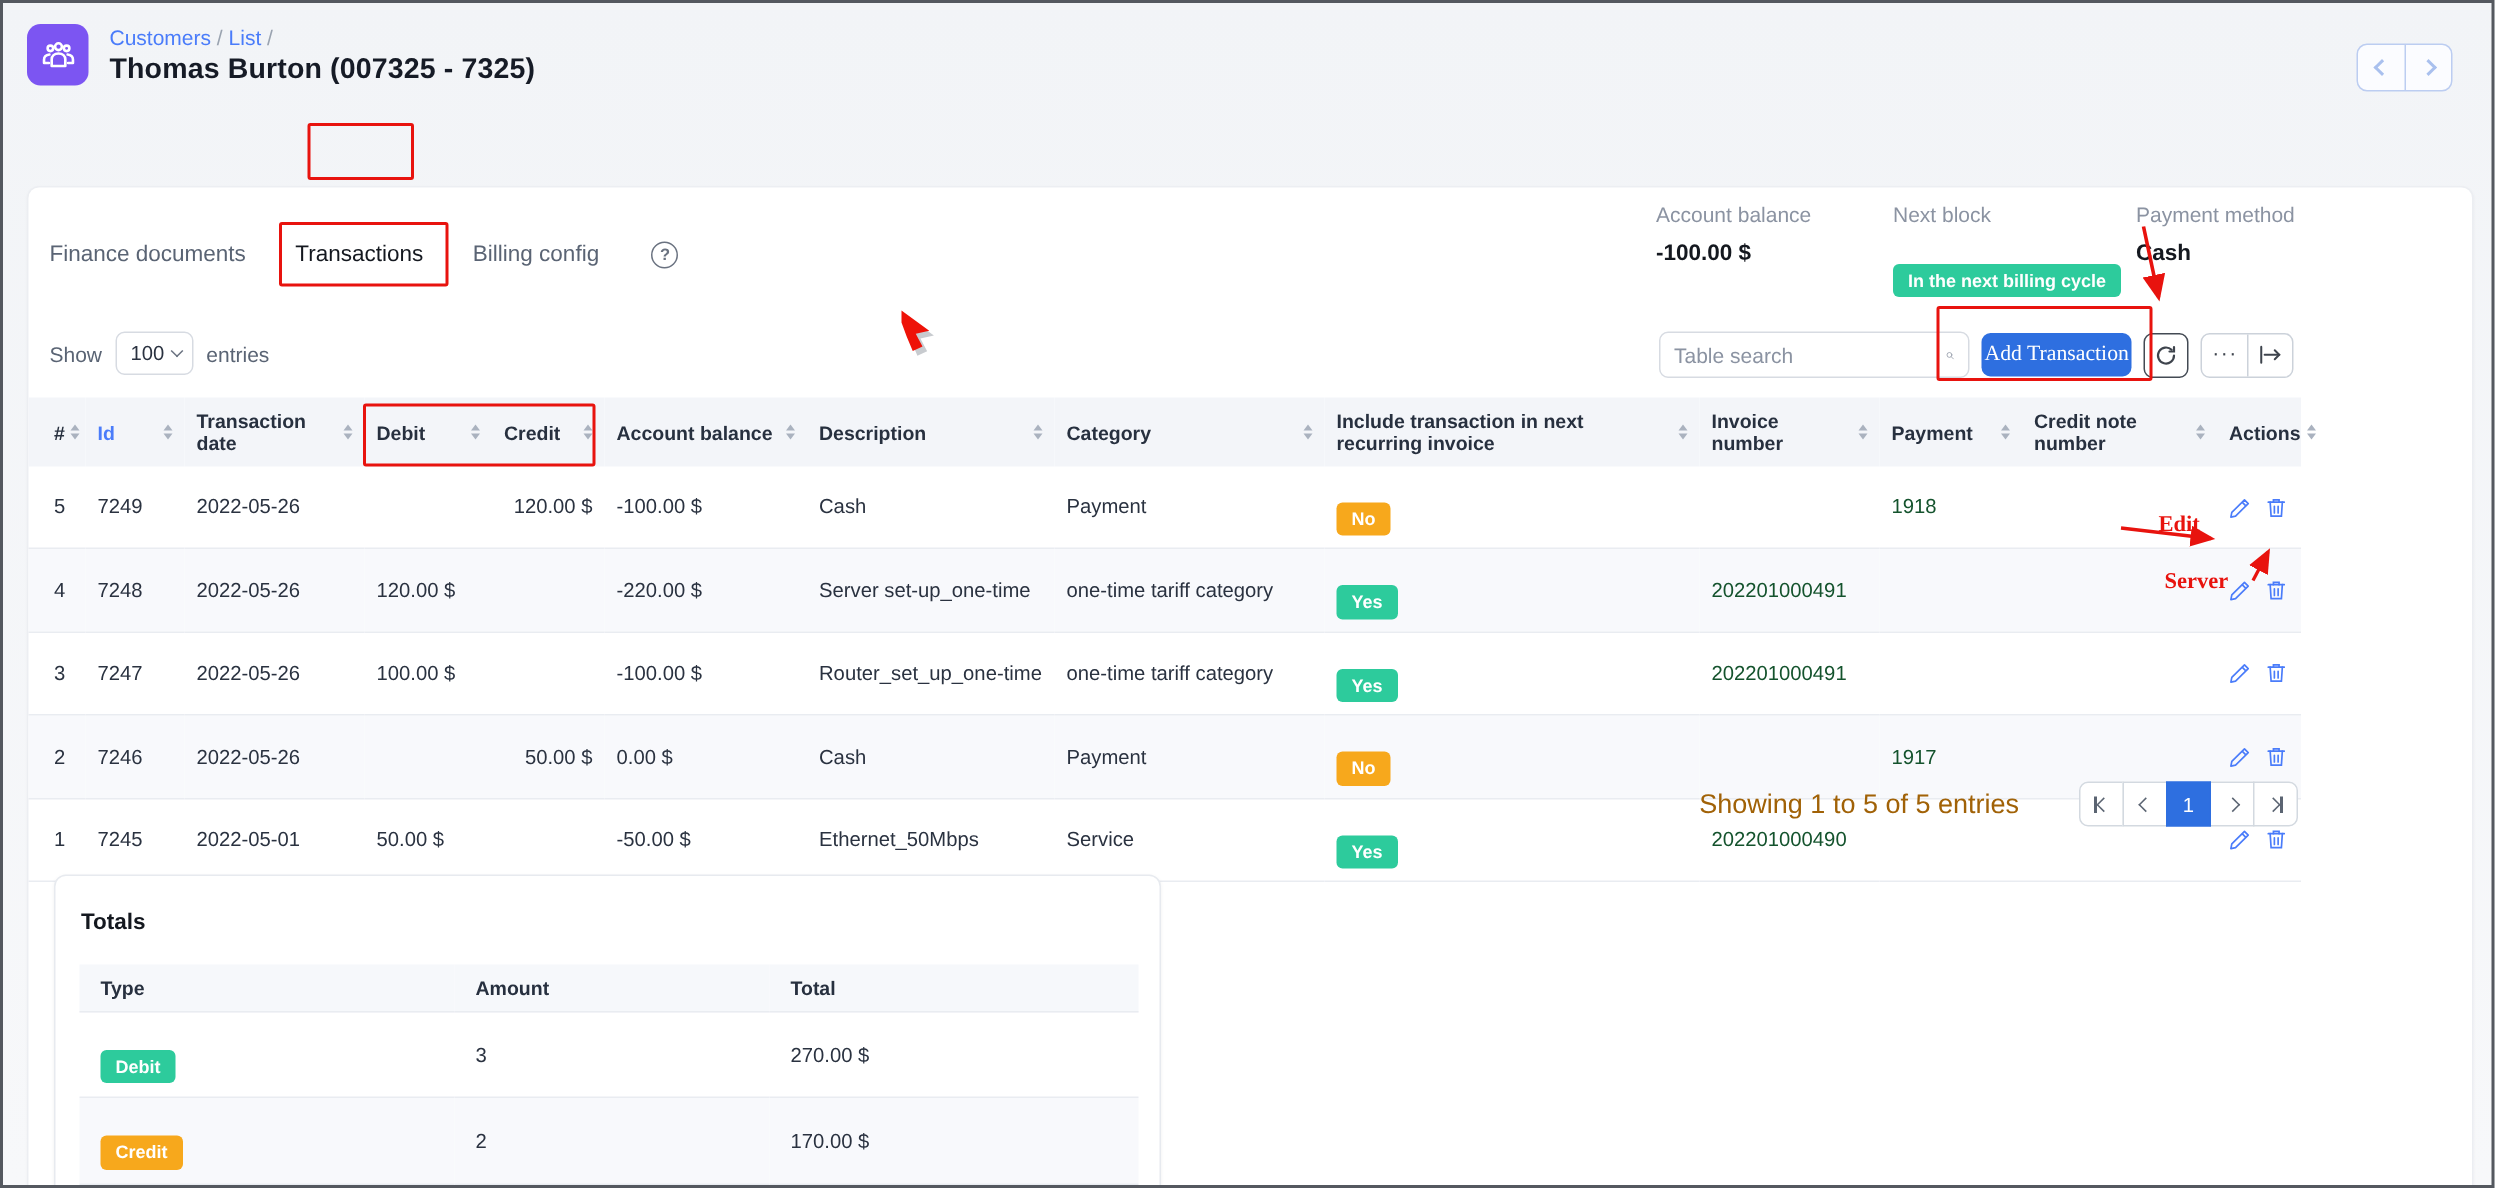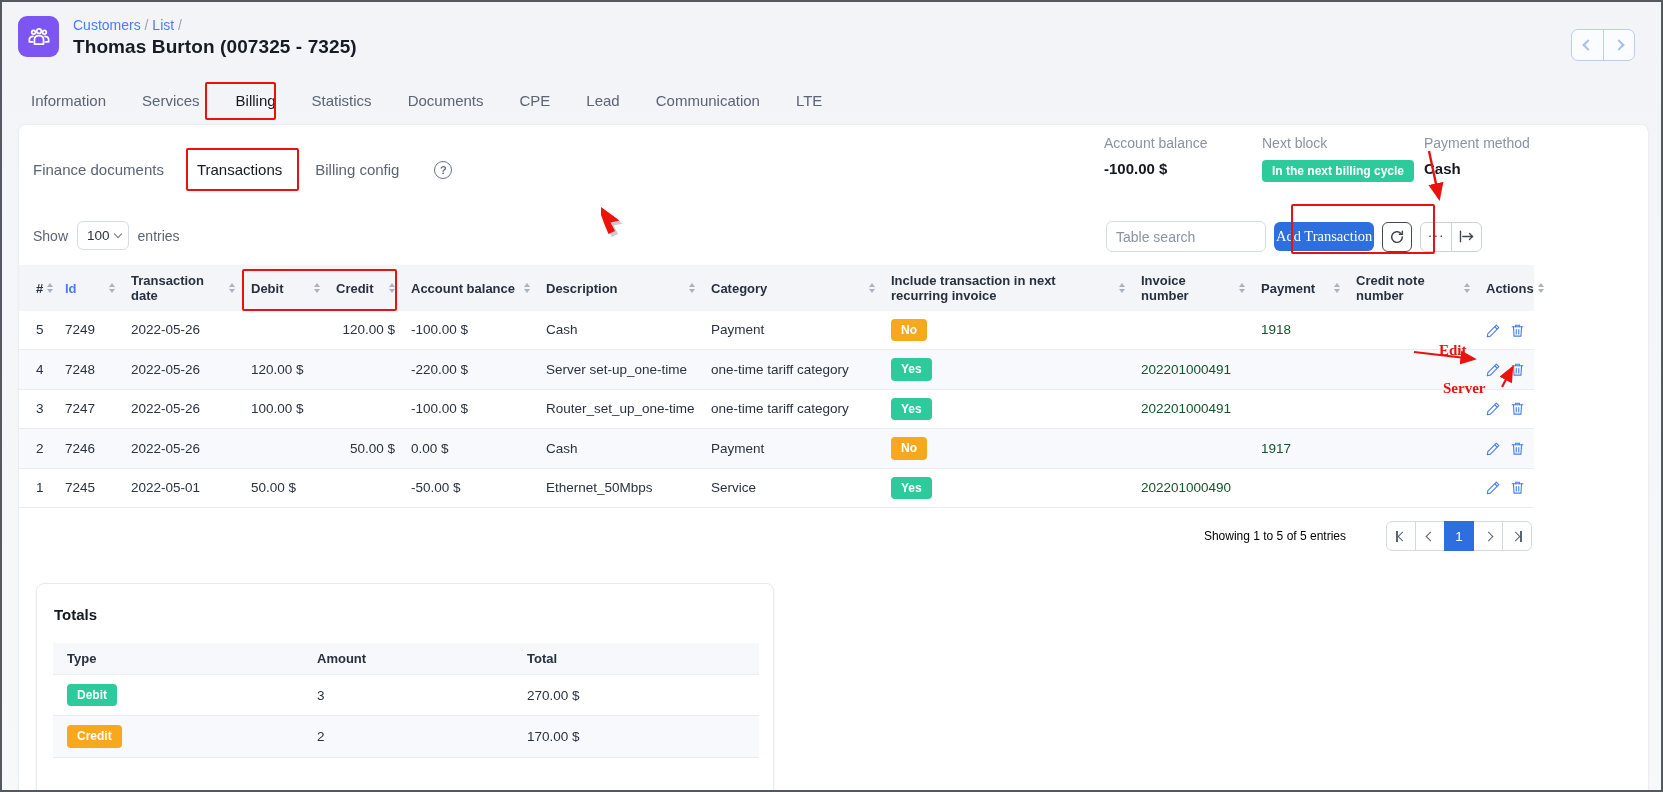--- a/index.html
+++ b/index.html
@@ -34,30 +34,30 @@
   .card { position:absolute; left:16px; top:122px; width:1631px; height:670px; background:#fff; border:1px solid #eceef2; border-bottom:none; border-radius:8px 8px 0 0; box-shadow:0 1px 2px rgba(16,24,40,.04); }
 
   .subtabs { position:absolute; left:12px; top:33px; display:flex; gap:29px; align-items:center; font-size:15px; font-weight:500; color:#5a6474; }
   .subtab { cursor:pointer; padding:3px 2px; }
   .subtab.active { color:#14181f; }
   .help { width:18px; height:18px; border:1.5px solid #6a7280; border-radius:50%; color:#6a7280; font-size:11px; font-weight:700; display:flex; align-items:center; justify-content:center; cursor:pointer; margin-left:4px; }
 
   .sumblock { position:absolute; top:10px; }
   .sum-label { font-size:14px; color:#8b93a2; margin-bottom:9px; }
   .sum-value { font-size:15px; font-weight:700; color:#14181f; }
-  .badge { display:inline-block; border-radius:4px; color:#fff; font-size:12px; font-weight:700; padding:4px 10px; line-height:1.2; }
+  .badge { display:inline-block; border-radius:4px; color:#fff; font-size:12px; font-weight:700; padding:4px 10px; line-height:1.2;margin-top:16px; }
   .badge.green { background:#2dcb9c; }
   .badge.orange { background:#f7a81c; }
 
   
   .tb-left { position:absolute; left:14px; top:96px; display:flex; align-items:center; gap:9px; font-size:14px; color:#5a6474; }
   .pselect { height:29px; min-width:47px; border:1px solid #d7dbe2; border-radius:6px; background:#fff; display:flex; align-items:center; gap:5px; padding:0 7px 0 9px; font-size:13.5px; color:#2a3240; cursor:pointer; }
   .pselect .chev.sm { margin-top:-3px; }
   .tb-right { position:absolute; left:1087px; top:96px; display:flex; align-items:center; gap:8px; }
-  .search-box { width:160px; height:31px; border:1px solid #d7dbe2; border-radius:6px; background:#fff; display:flex; align-items:center; padding:0 9px; }
+  .search-box { width:207px; height:31px; border:1px solid #d7dbe2; border-radius:6px; background:#fff; display:flex; align-items:center; padding:0 9px; }
   .search-box input { border:none; outline:none; flex:1; font-size:14px; color:#2a3240; font-family:inherit; background:transparent; }
   .search-box input::placeholder { color:#8b93a2; }
   .btn-primary { height:29px; padding:0 2px; background:#2e6fe0; border:none; border-radius:6px; color:#fff; font-size:14.5px; font-family:Liberation Serif, serif; cursor:pointer; }
   .icon-btn { width:30px; height:30px; border:1.5px solid #434a54; border-radius:6px; background:#fff; display:flex; align-items:center; justify-content:center; cursor:pointer; }
   .btn-group { display:flex; border:1px solid #ccd2da; border-radius:6px; background:#fff; height:30px; }
   .btn-group .seg { width:30px; display:flex; align-items:center; justify-content:center; cursor:pointer; color:#3e444d; font-size:14px; }
   .btn-group .seg + .seg { border-left:1px solid #ccd2da; }
 
   
   .tx-table { position:absolute; left:0; top:140px; width:1515px; border-collapse:collapse; table-layout:fixed; font-size:13.5px; color:#2a3240; }
@@ -71,21 +71,21 @@
   .sort { display:inline-flex; flex-direction:column; gap:2px; cursor:pointer; flex:none; }
   .sort i { display:block; width:0; height:0; border-left:3.5px solid transparent; border-right:3.5px solid transparent; }
   .sort .up { border-bottom:4px solid #aab2bf; }
   .sort .dn { border-top:4px solid #aab2bf; }
   a.tlink { color:#14532d; text-decoration:none; cursor:pointer; }
   .acts { display:flex; gap:9px; align-items:center; }
   .aicon { cursor:pointer; display:inline-flex; }
 
   
   .pag-row { position:absolute; left:0; top:396px; width:1513px; display:flex; justify-content:flex-end; align-items:center; gap:40px; }
-  .pag-sum { font-size:12px; color:#000000; }
+  .pag-sum { font-size:18px; color:#a16207; }
   .pager { display:flex; }
   .pager .pbtn { width:30px; height:30px; background:#fff; border:1px solid #d3d9e0; display:flex; align-items:center; justify-content:center; gap:1px; cursor:pointer; margin-left:-1px; font-size:13.5px; color:#5b6472; }
   .pager .pbtn:first-child { border-radius:6px 0 0 6px; margin-left:0; }
   .pager .pbtn:last-child { border-radius:0 6px 6px 0; }
   .pager .pbtn.active { background:#2e6fe0; border-color:#2e6fe0; color:#fff; position:relative; z-index:1; }
 
   
   .totals-card { position:absolute; left:17px; top:458px; width:738px; height:330px; background:#fff; border:1px solid #e7eaef; border-radius:8px; box-shadow:0 1px 3px rgba(16,24,40,.06); padding:20px 16px; }
   .totals-title { font-size:15px; font-weight:700; color:#14181f; margin:2px 0 20px 1px; }
   .totals-table { width:706px; border-collapse:collapse; font-size:13.5px; color:#2a3240; }
@@ -127,31 +127,20 @@
 
   <div class="nav-pair">
     <div class="nbtn">
         <i class="chev left"></i>
       </div>
     <div class="nbtn">
         <i class="chev right"></i>
       </div>
   </div>
 
-  <div class="tabs">
-    <div class="tab">Information</div>
-    <div class="tab">Services</div>
-    <div class="tab active">Billing</div>
-    <div class="tab">Statistics</div>
-    <div class="tab">Documents</div>
-    <div class="tab">CPE</div>
-    <div class="tab">Lead</div>
-    <div class="tab">Communication</div>
-    <div class="tab">LTE</div>
-  </div>
 
   <div class="card">
 
     <div class="subtabs">
       <div class="subtab">Finance documents</div>
       <div class="subtab active">Transactions</div>
       <div class="subtab">Billing config</div>
       <div class="help">?</div>
     </div>
 

